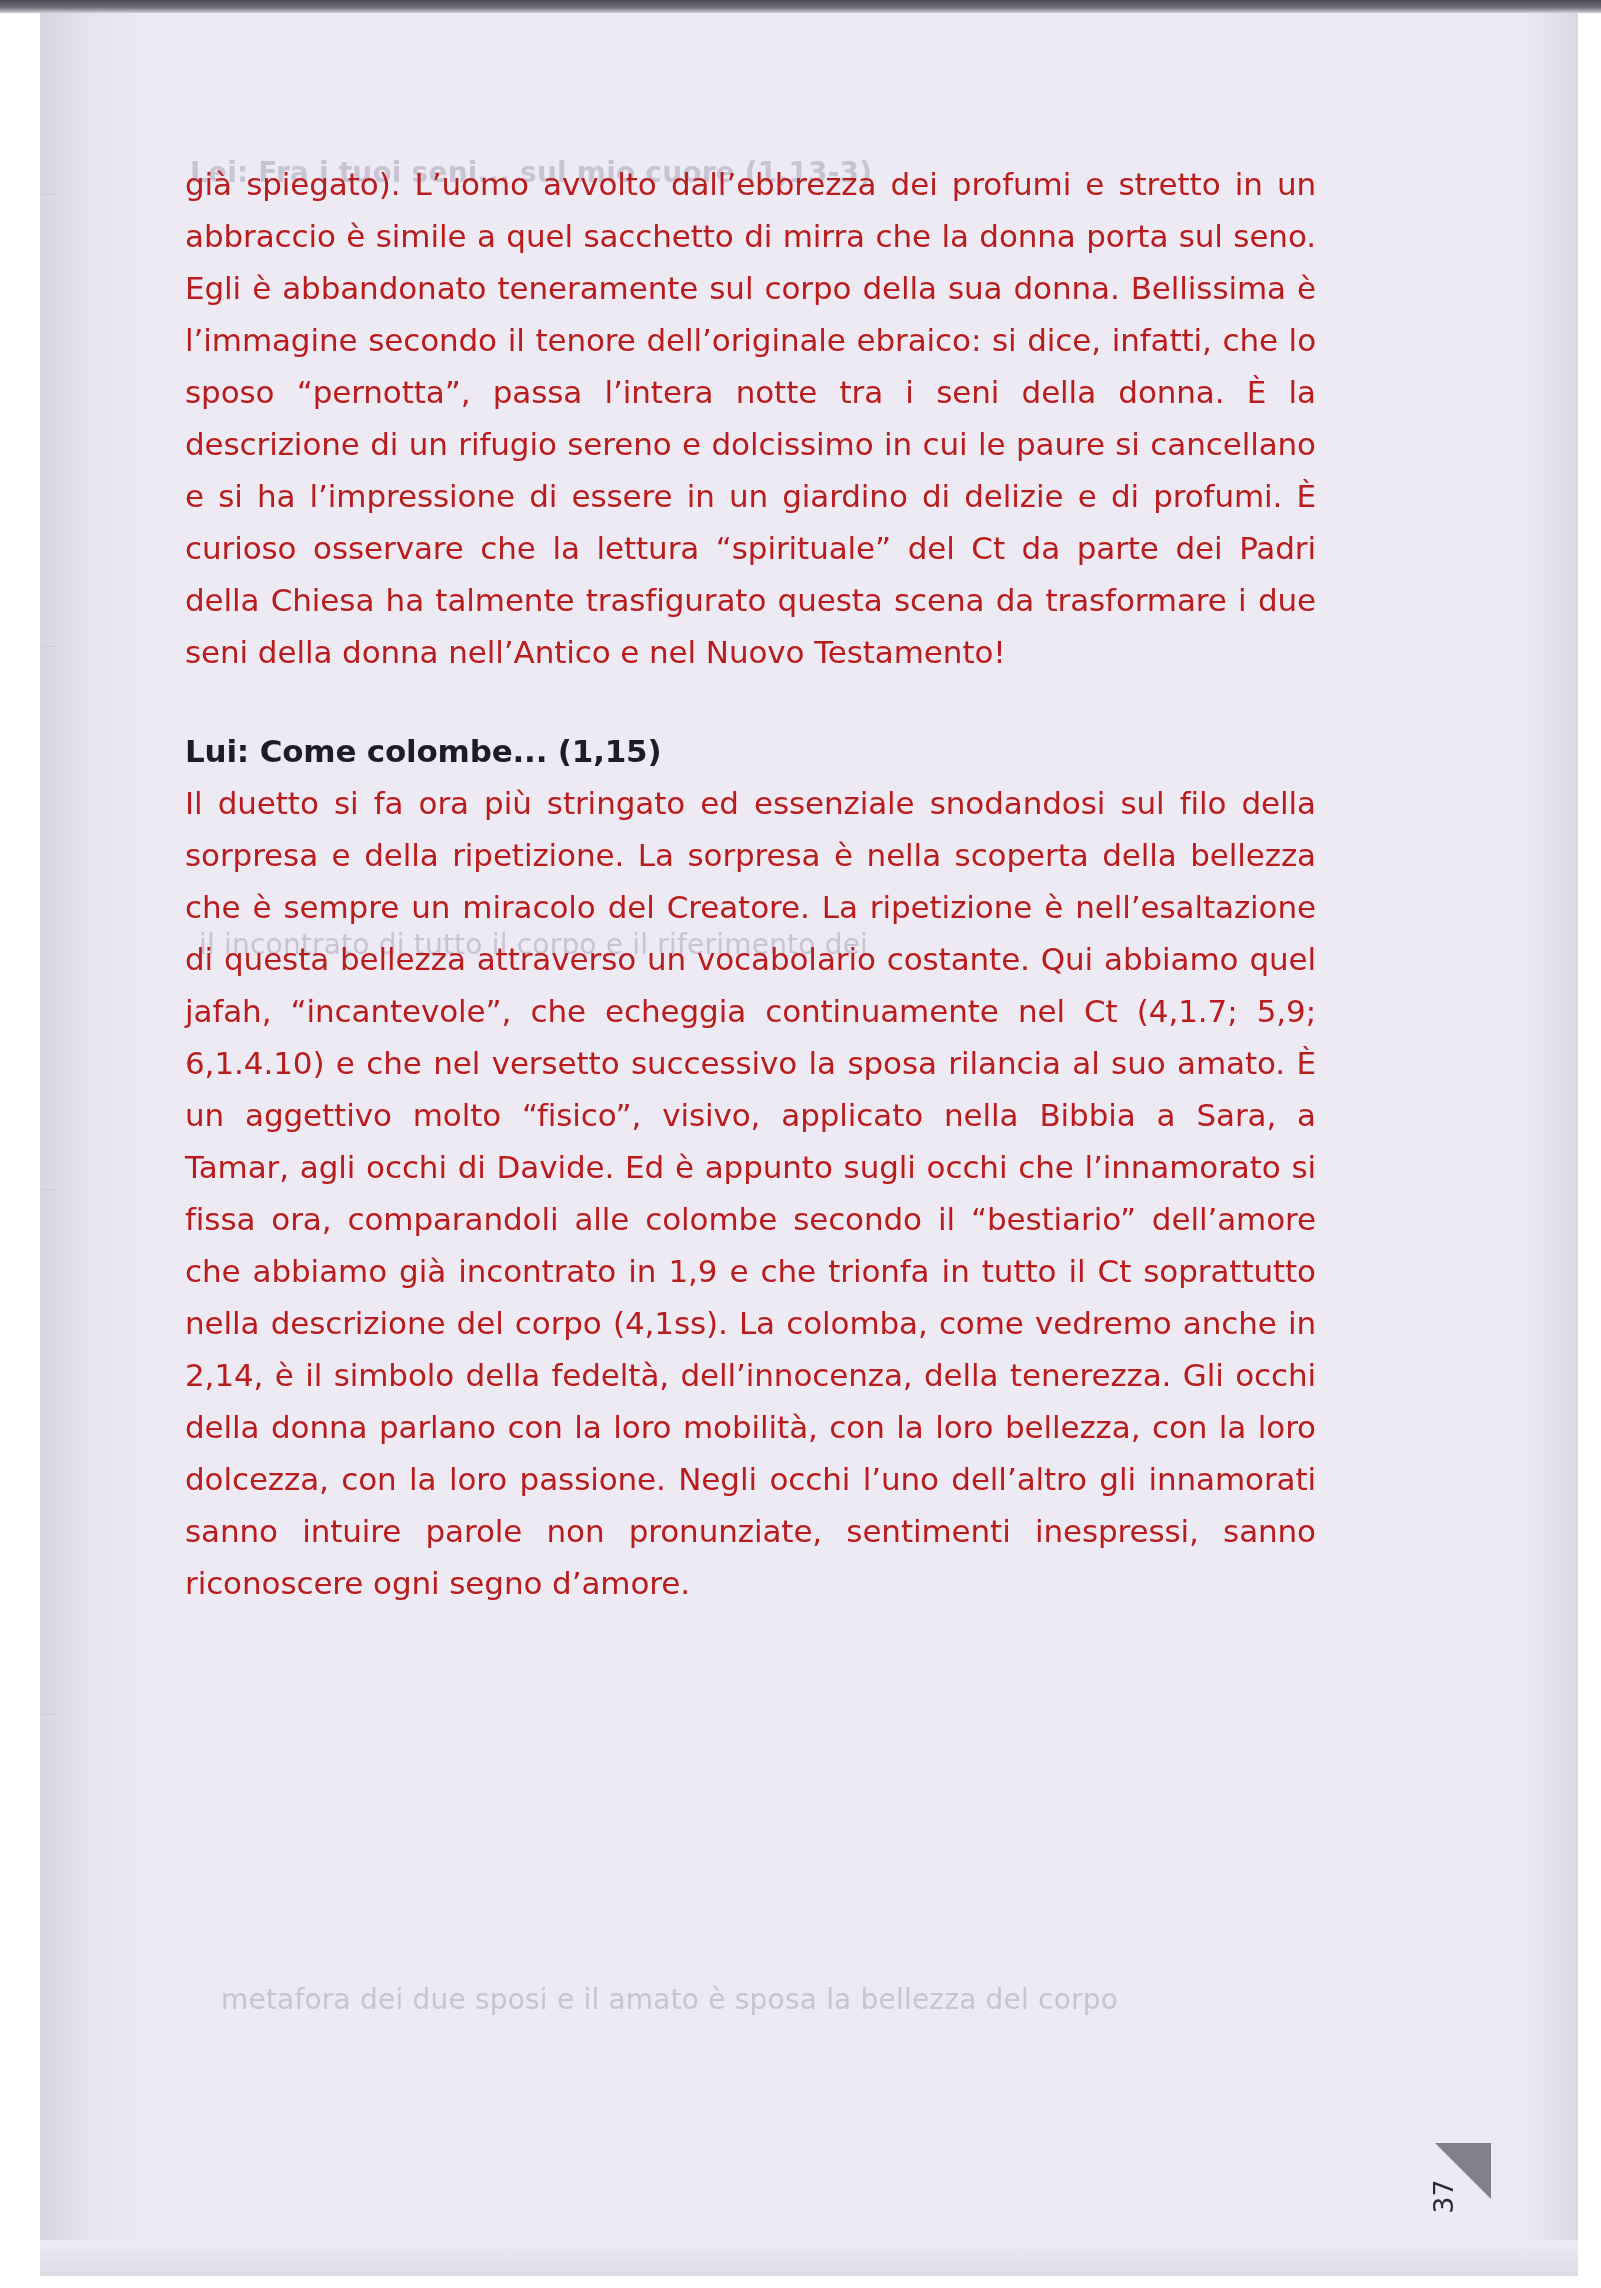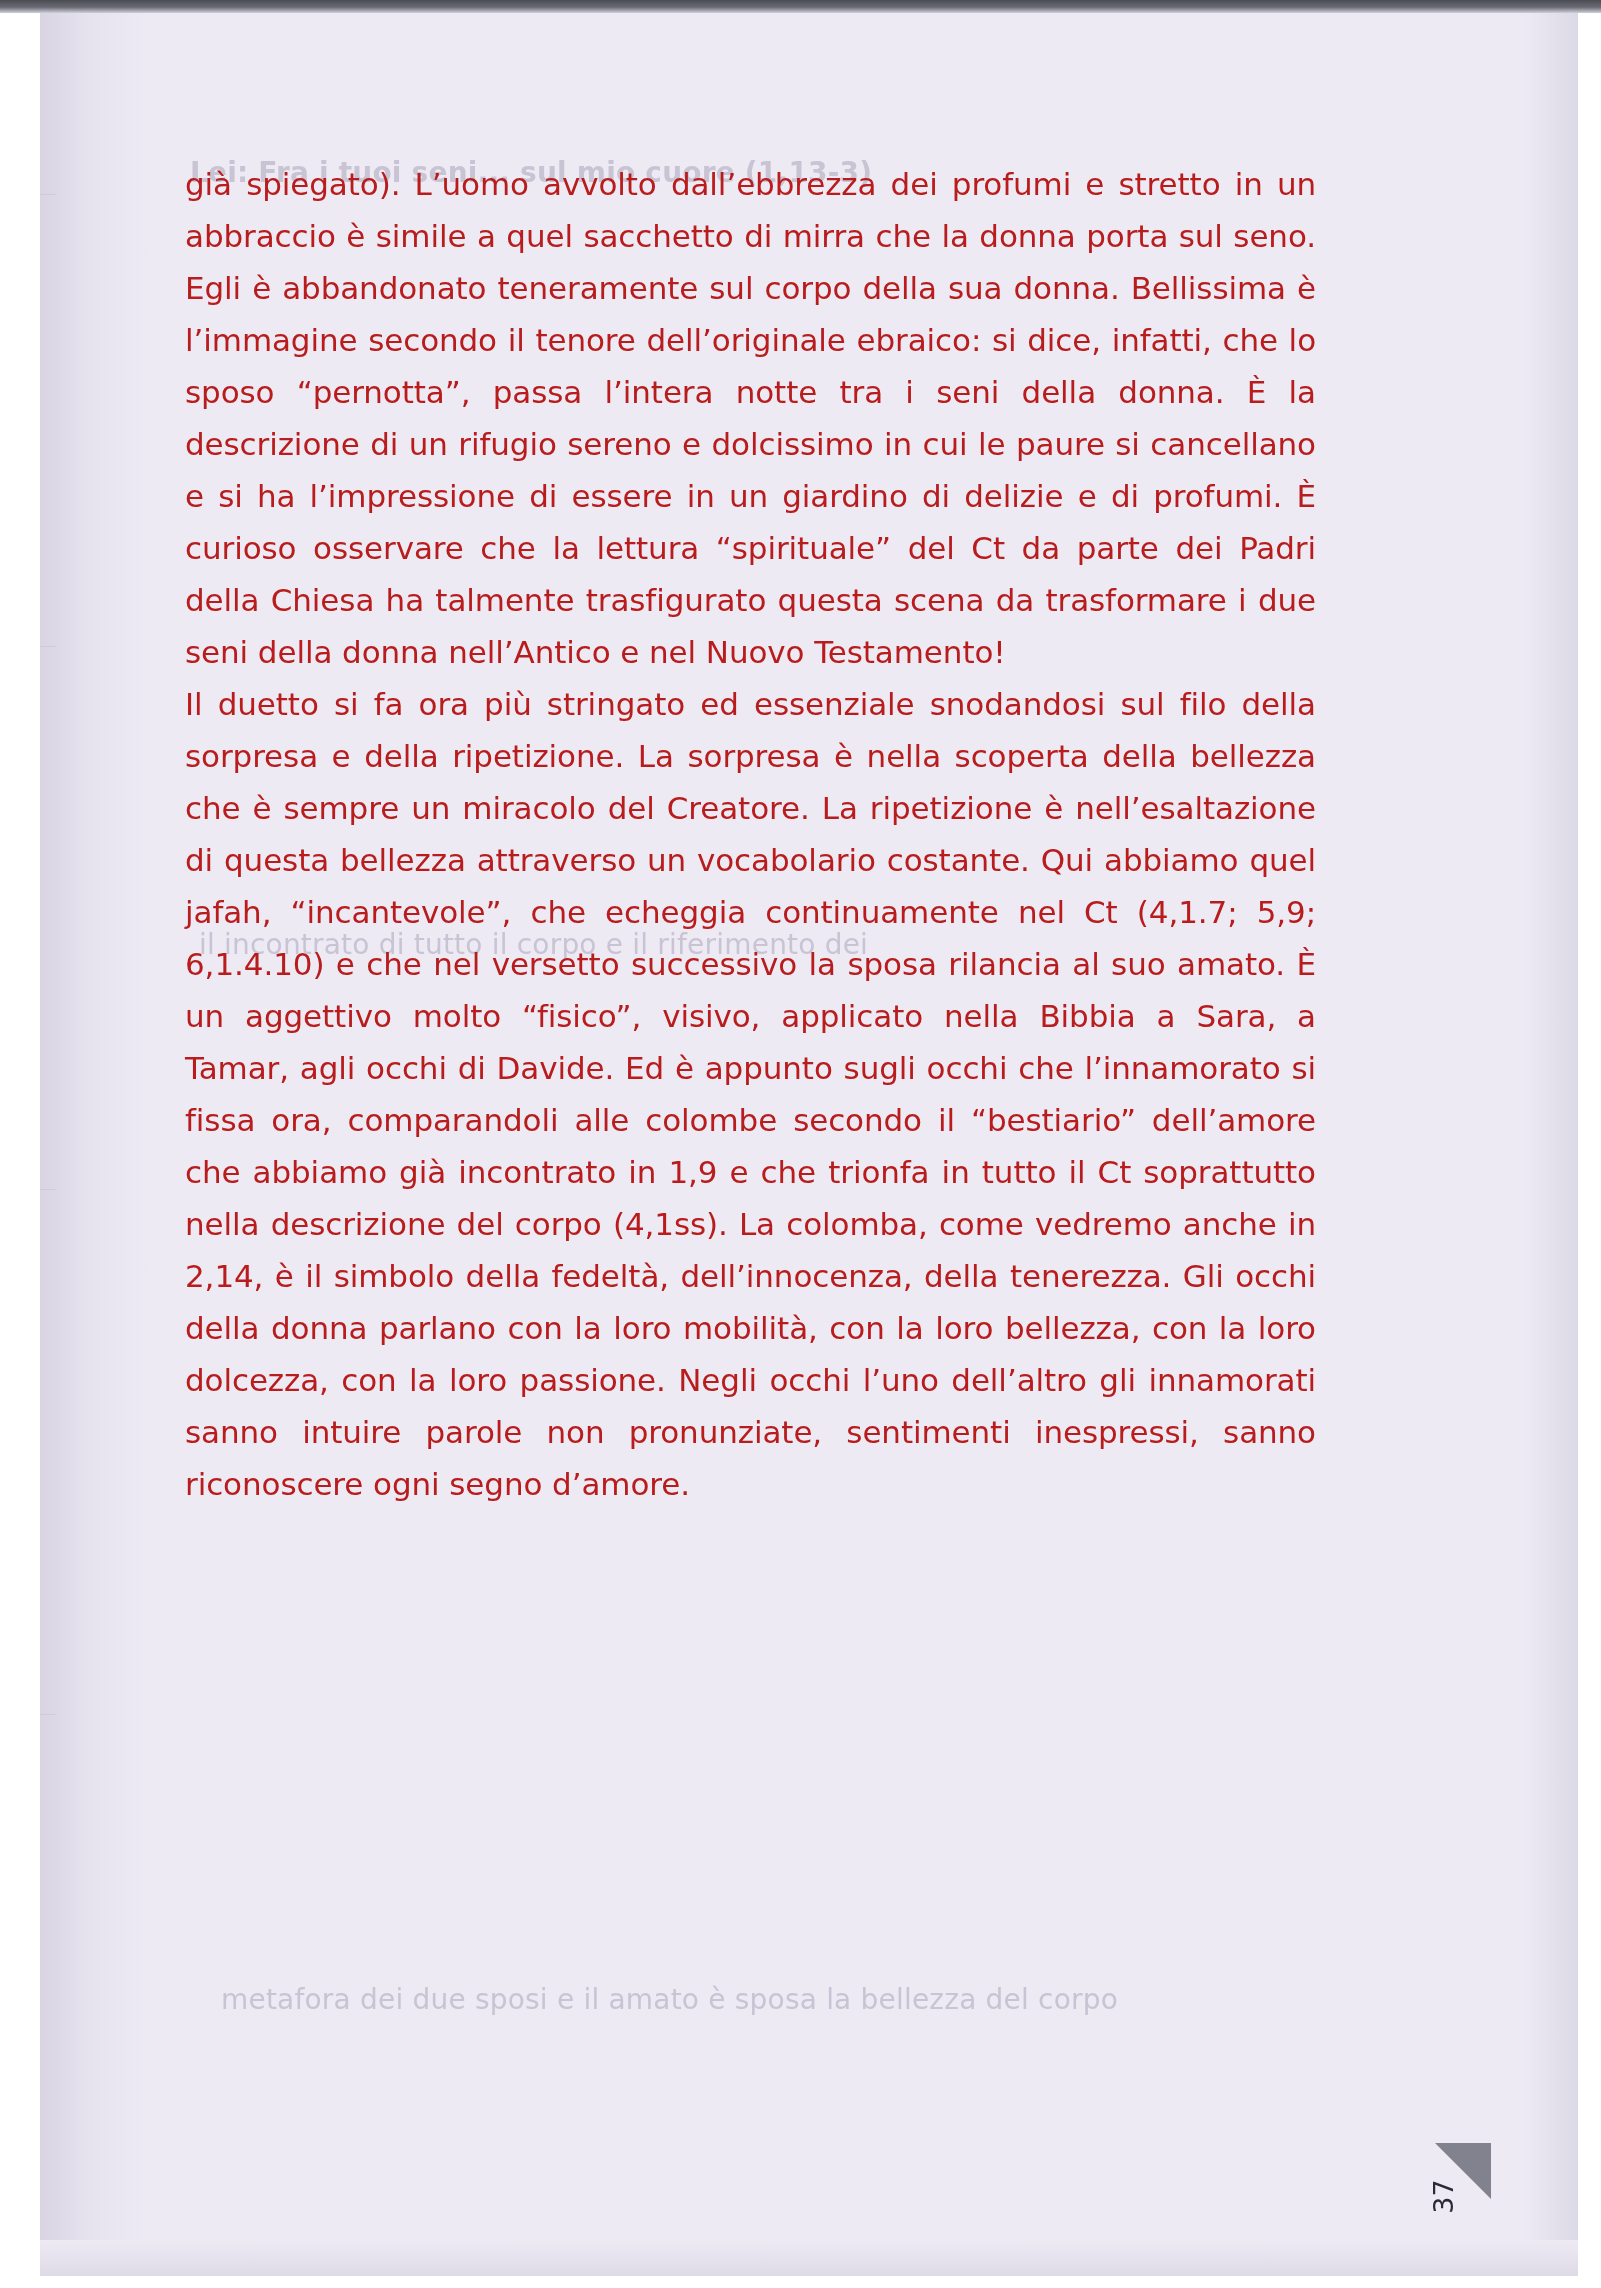--- a/index.html
+++ b/index.html
@@ -164,20 +164,21 @@
   <div class="fold-mark" style="top: 1701px;"></div>
 
   <div class="bleed" style="left: 150px; top: 143px; font-weight: bold;">Lei: Fra i tuoi seni... sul mio cuore (1,13-3)</div>
   <div class="bleed" style="left: 159px; top: 915px;">il incontrato di tutto il corpo e il riferimento dei</div>
   <div class="bleed" style="left: 181px; top: 1970px;">metafora dei due sposi e il amato è sposa la bellezza del corpo</div>
 
   <div class="text-column">
 
     <p class="body-par">già spiegato). L’uomo avvolto dall’ebbrezza dei profumi e stretto in un abbraccio è simile a quel sacchetto di mirra che la donna porta sul seno. Egli è abbandonato teneramente sul corpo della sua donna. Bellissima è l’immagine secondo il tenore dell’originale ebraico: si dice, infatti, che lo sposo “pernotta”, passa l’intera notte tra i seni della donna. È la descrizione di un rifugio sereno e dolcissimo in cui le paure si cancellano e si ha l’impressione di essere in un giardino di delizie e di profumi. È curioso osservare che la lettura “spirituale” del Ct da parte dei Padri della Chiesa ha talmente trasfigurato questa scena da trasformare i due seni della donna nell’Antico e nel Nuovo Testamento!</p>
 
+    <h2 class="section-head">Lui: Come colombe... (1,15)</h2>
 
     <p class="body-par">Il duetto si fa ora più stringato ed essenziale snodandosi sul filo della sorpresa e della ripetizione. La sorpresa è nella scoperta della bellezza che è sempre un miracolo del Creatore. La ripetizione è nell’esaltazione di questa bellezza attraverso un vocabolario costante. Qui abbiamo quel jafah, “incantevole”, che echeggia continuamente nel Ct (4,1.7; 5,9; 6,1.4.10) e che nel versetto successivo la sposa rilancia al suo amato. È un aggettivo molto “fisico”, visivo, applicato nella Bibbia a Sara, a Tamar, agli occhi di Davide. Ed è appunto sugli occhi che l’innamorato si fissa ora, comparandoli alle colombe secondo il “bestiario” dell’amore che abbiamo già incontrato in 1,9 e che trionfa in tutto il Ct soprattutto nella descrizione del corpo (4,1ss). La colomba, come vedremo anche in 2,14, è il simbolo della fedeltà, dell’innocenza, della tenerezza. Gli occhi della donna parlano con la loro mobilità, con la loro bellezza, con la loro dolcezza, con la loro passione. Negli occhi l’uno dell’altro gli innamorati sanno intuire parole non pronunziate, sentimenti inespressi, sanno riconoscere ogni segno d’amore.</p>
 
   </div>
 
   <div class="folio">
     <div class="corner"></div>
     <div class="num">37</div>
   </div>
 

